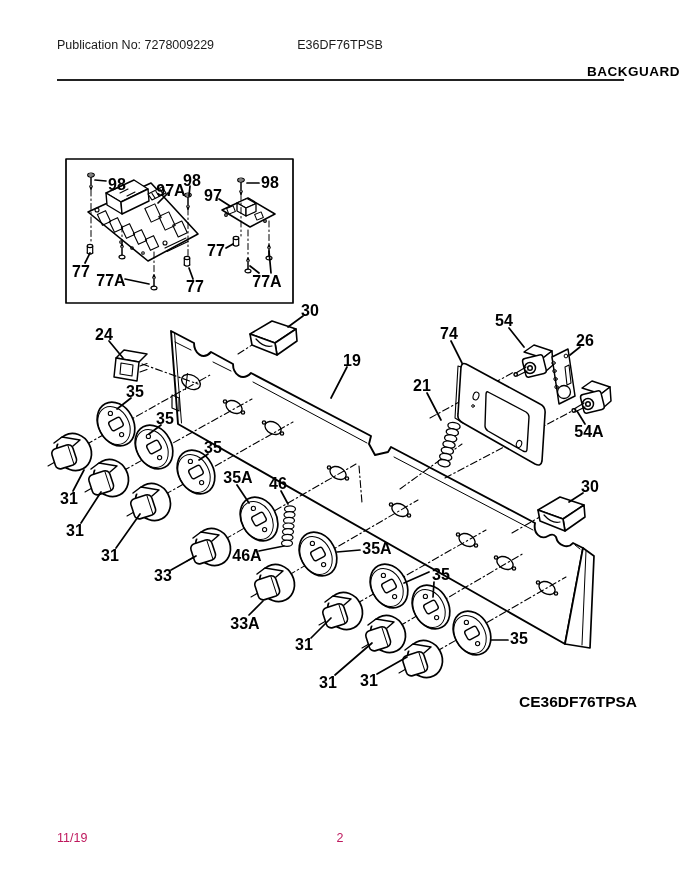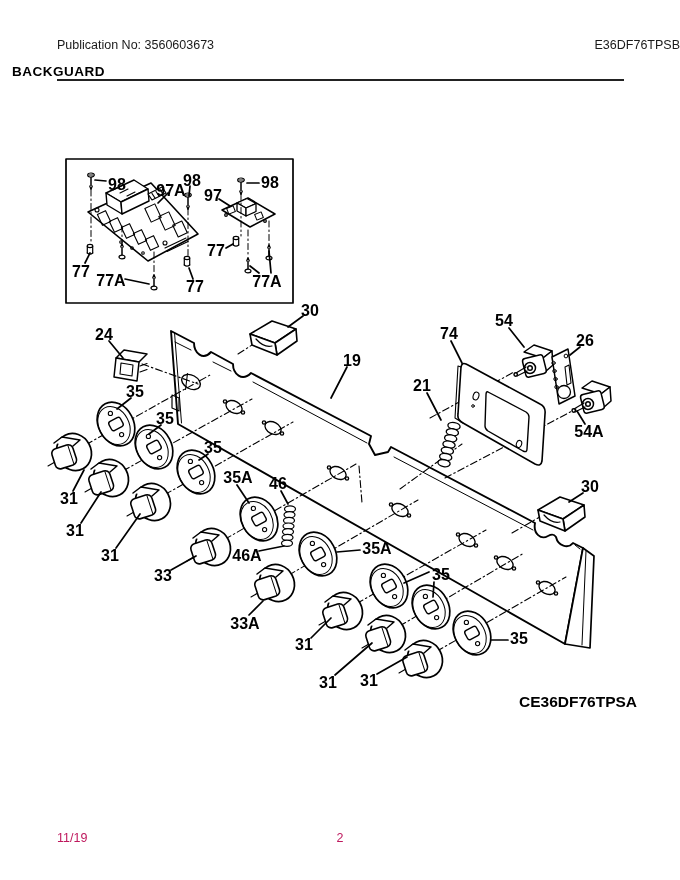--- a/index.html
+++ b/index.html
@@ -10,23 +10,23 @@
   .title{font-size:13.5px;font-weight:bold;letter-spacing:.5px;}
   .rule{height:2px;background:#222;}
   .ftr{font-size:12.5px;color:#be185d;}
   svg{position:absolute;left:0;top:0;}
   text.co{font:bold 16px "Liberation Sans",sans-serif;fill:#000;}
   text.code{font:bold 15.5px "Liberation Sans",sans-serif;fill:#000;}
 </style>
 </head>
 <body>
 
-<div class="abs hdr" style="left:57px;top:38px;">Publication No: 3560603673</div>
-<div class="abs hdr" style="left:0;right:0;top:38px;text-align:right;">E36DF76TPSB</div>
-<div class="abs title" style="left:0;right:0;top:64px;text-align:left;padding-left:12px;">BACKGUARD</div>
+<div class="abs hdr" style="left:57px;top:38px;">Publication No: 7278009229</div>
+<div class="abs hdr" style="left:0;right:0;top:38px;text-align:center;">E36DF76TPSB</div>
+<div class="abs title" style="left:0;right:0;top:64px;text-align:right;padding-left:12px;">BACKGUARD</div>
 <div class="abs rule" style="left:57px;right:56px;top:79px;"></div>
 
 <svg width="680" height="880" viewBox="0 0 680 880">
 <defs>
   <g id="disc">
     <ellipse rx="23" ry="17.5" transform="rotate(62)" fill="#fff" stroke="#000" stroke-width="1.7"></ellipse>
     <ellipse rx="20" ry="15" transform="translate(-2,1.5) rotate(62)" fill="none" stroke="#000" stroke-width="1"></ellipse>
     <rect x="-6.5" y="-5" width="13" height="10" rx="2.5" transform="rotate(-28)" fill="#fff" stroke="#000" stroke-width="1.4"></rect>
     <circle cx="-5.6" cy="-10.6" r="2.1" fill="#fff" stroke="#000" stroke-width="1.1"></circle>
     <circle cx="5.6" cy="10.6" r="2.1" fill="#fff" stroke="#000" stroke-width="1.1"></circle>

